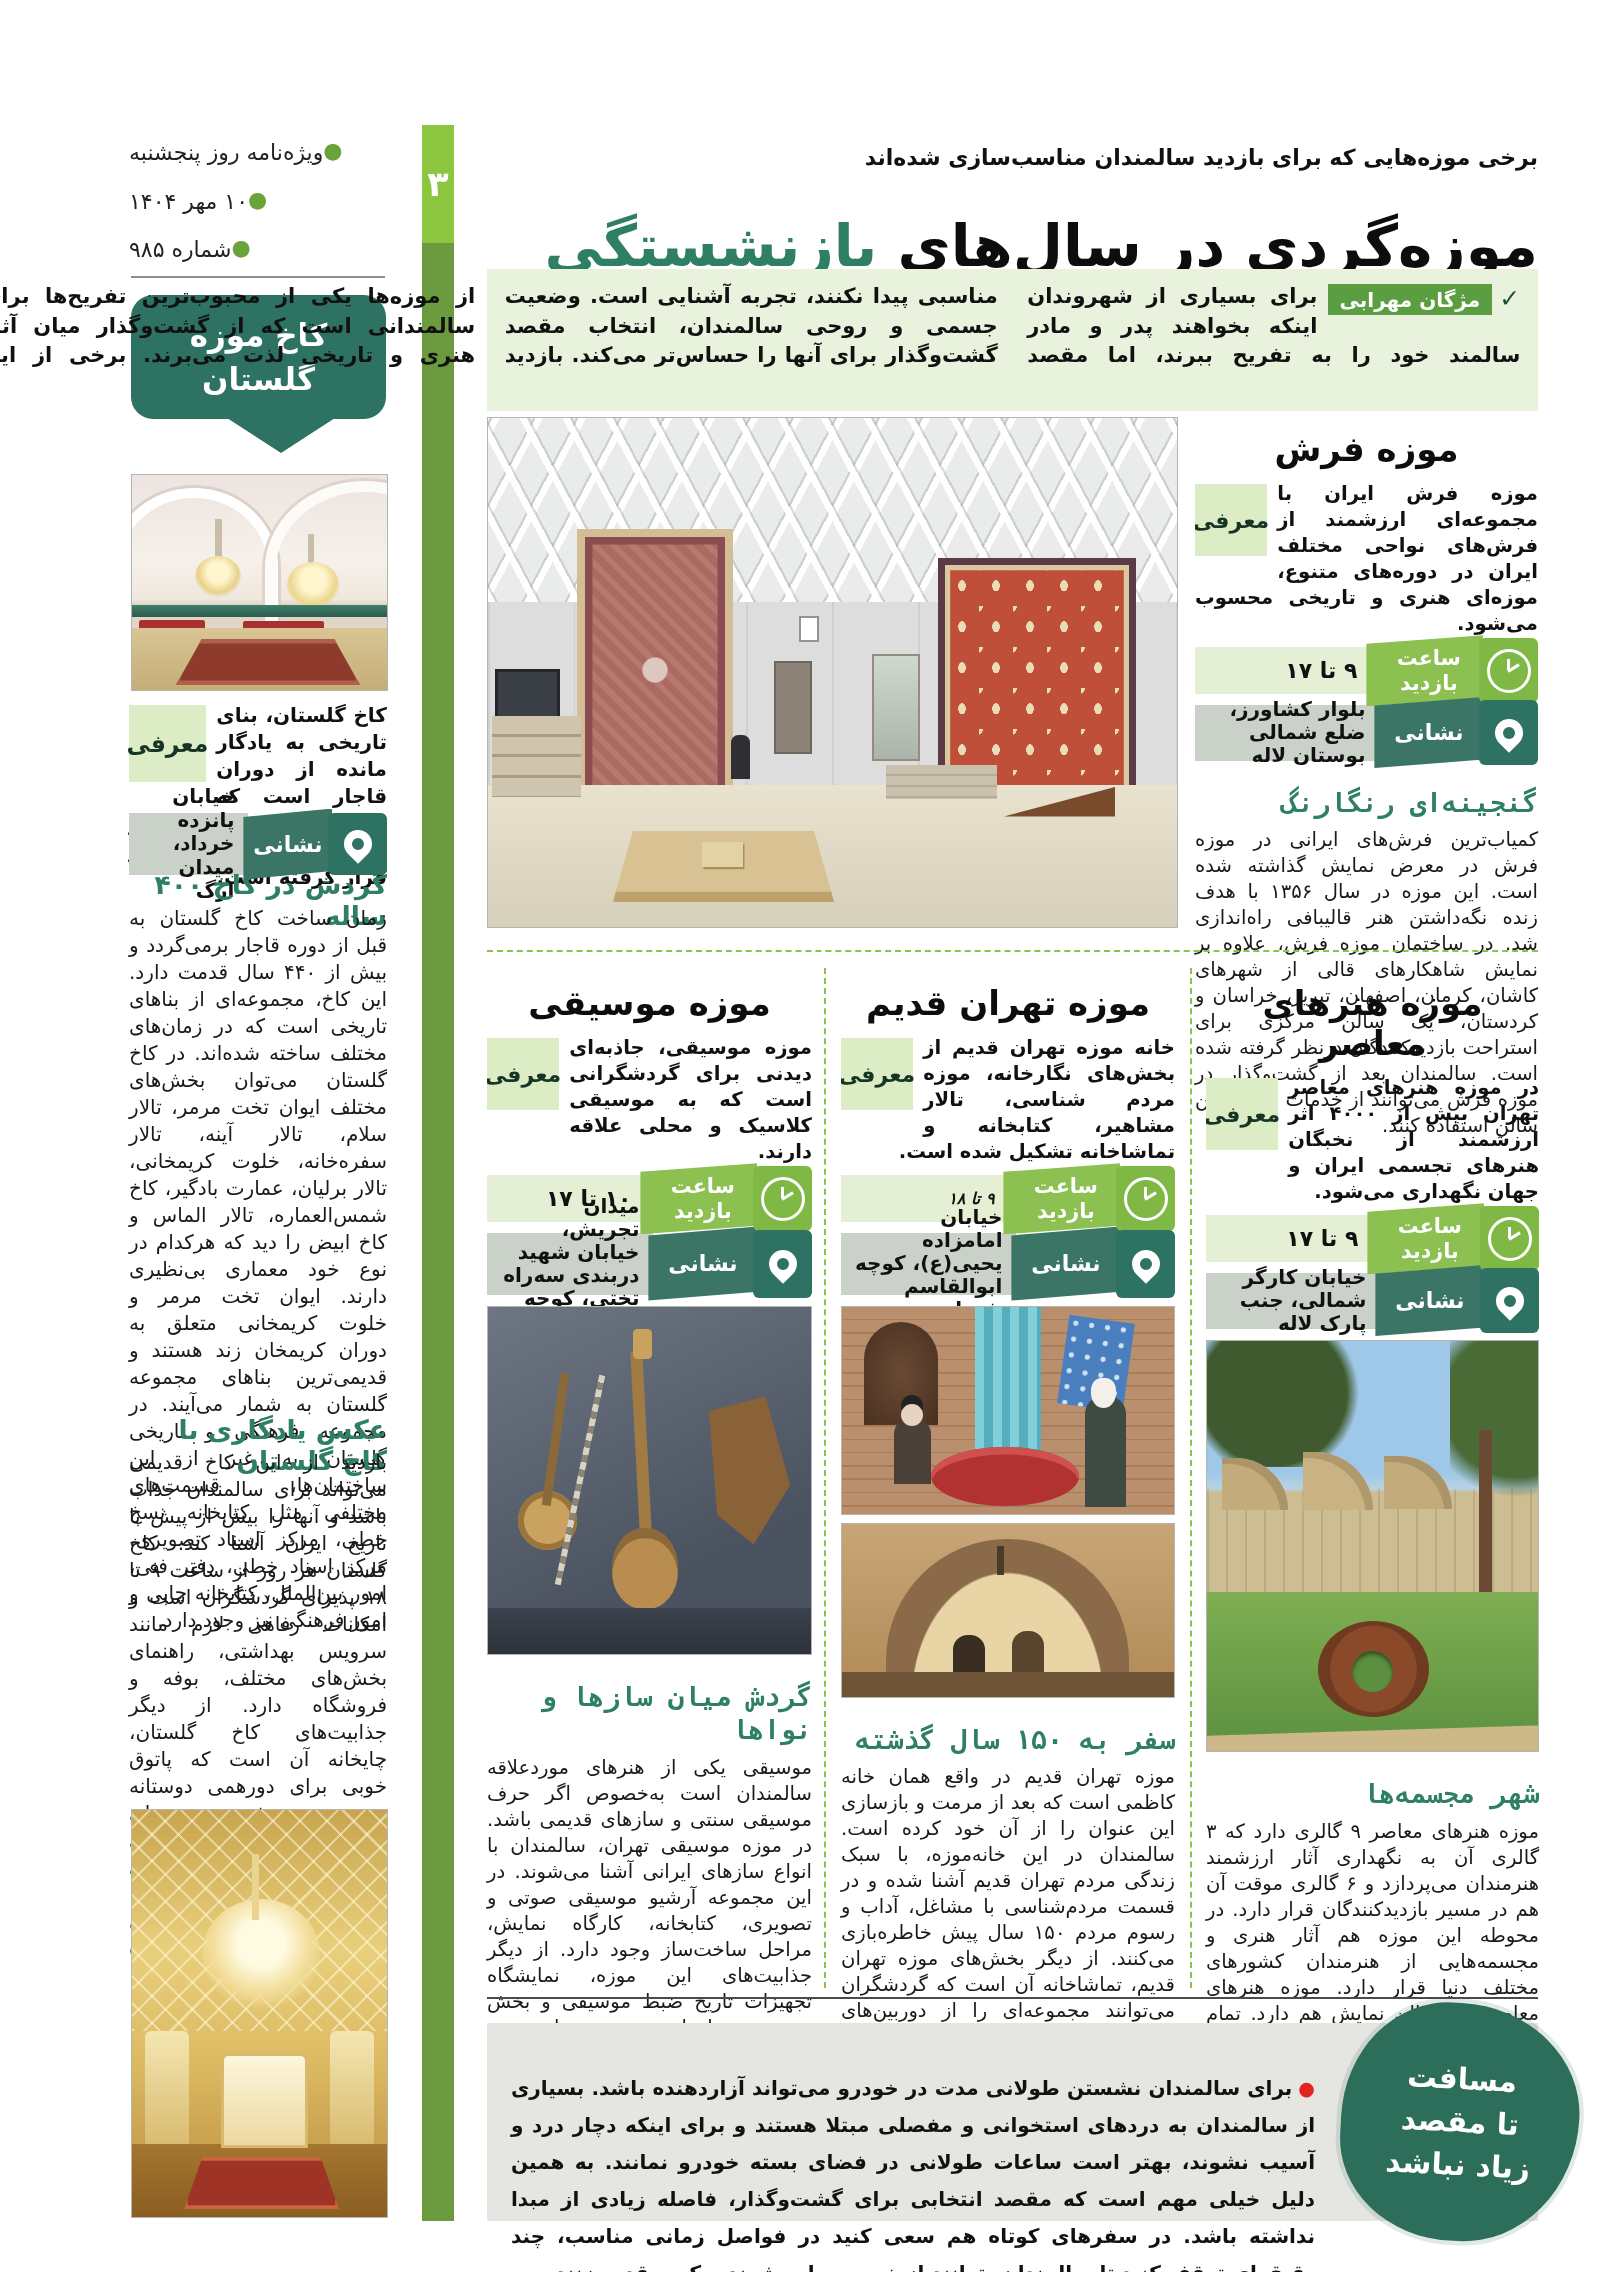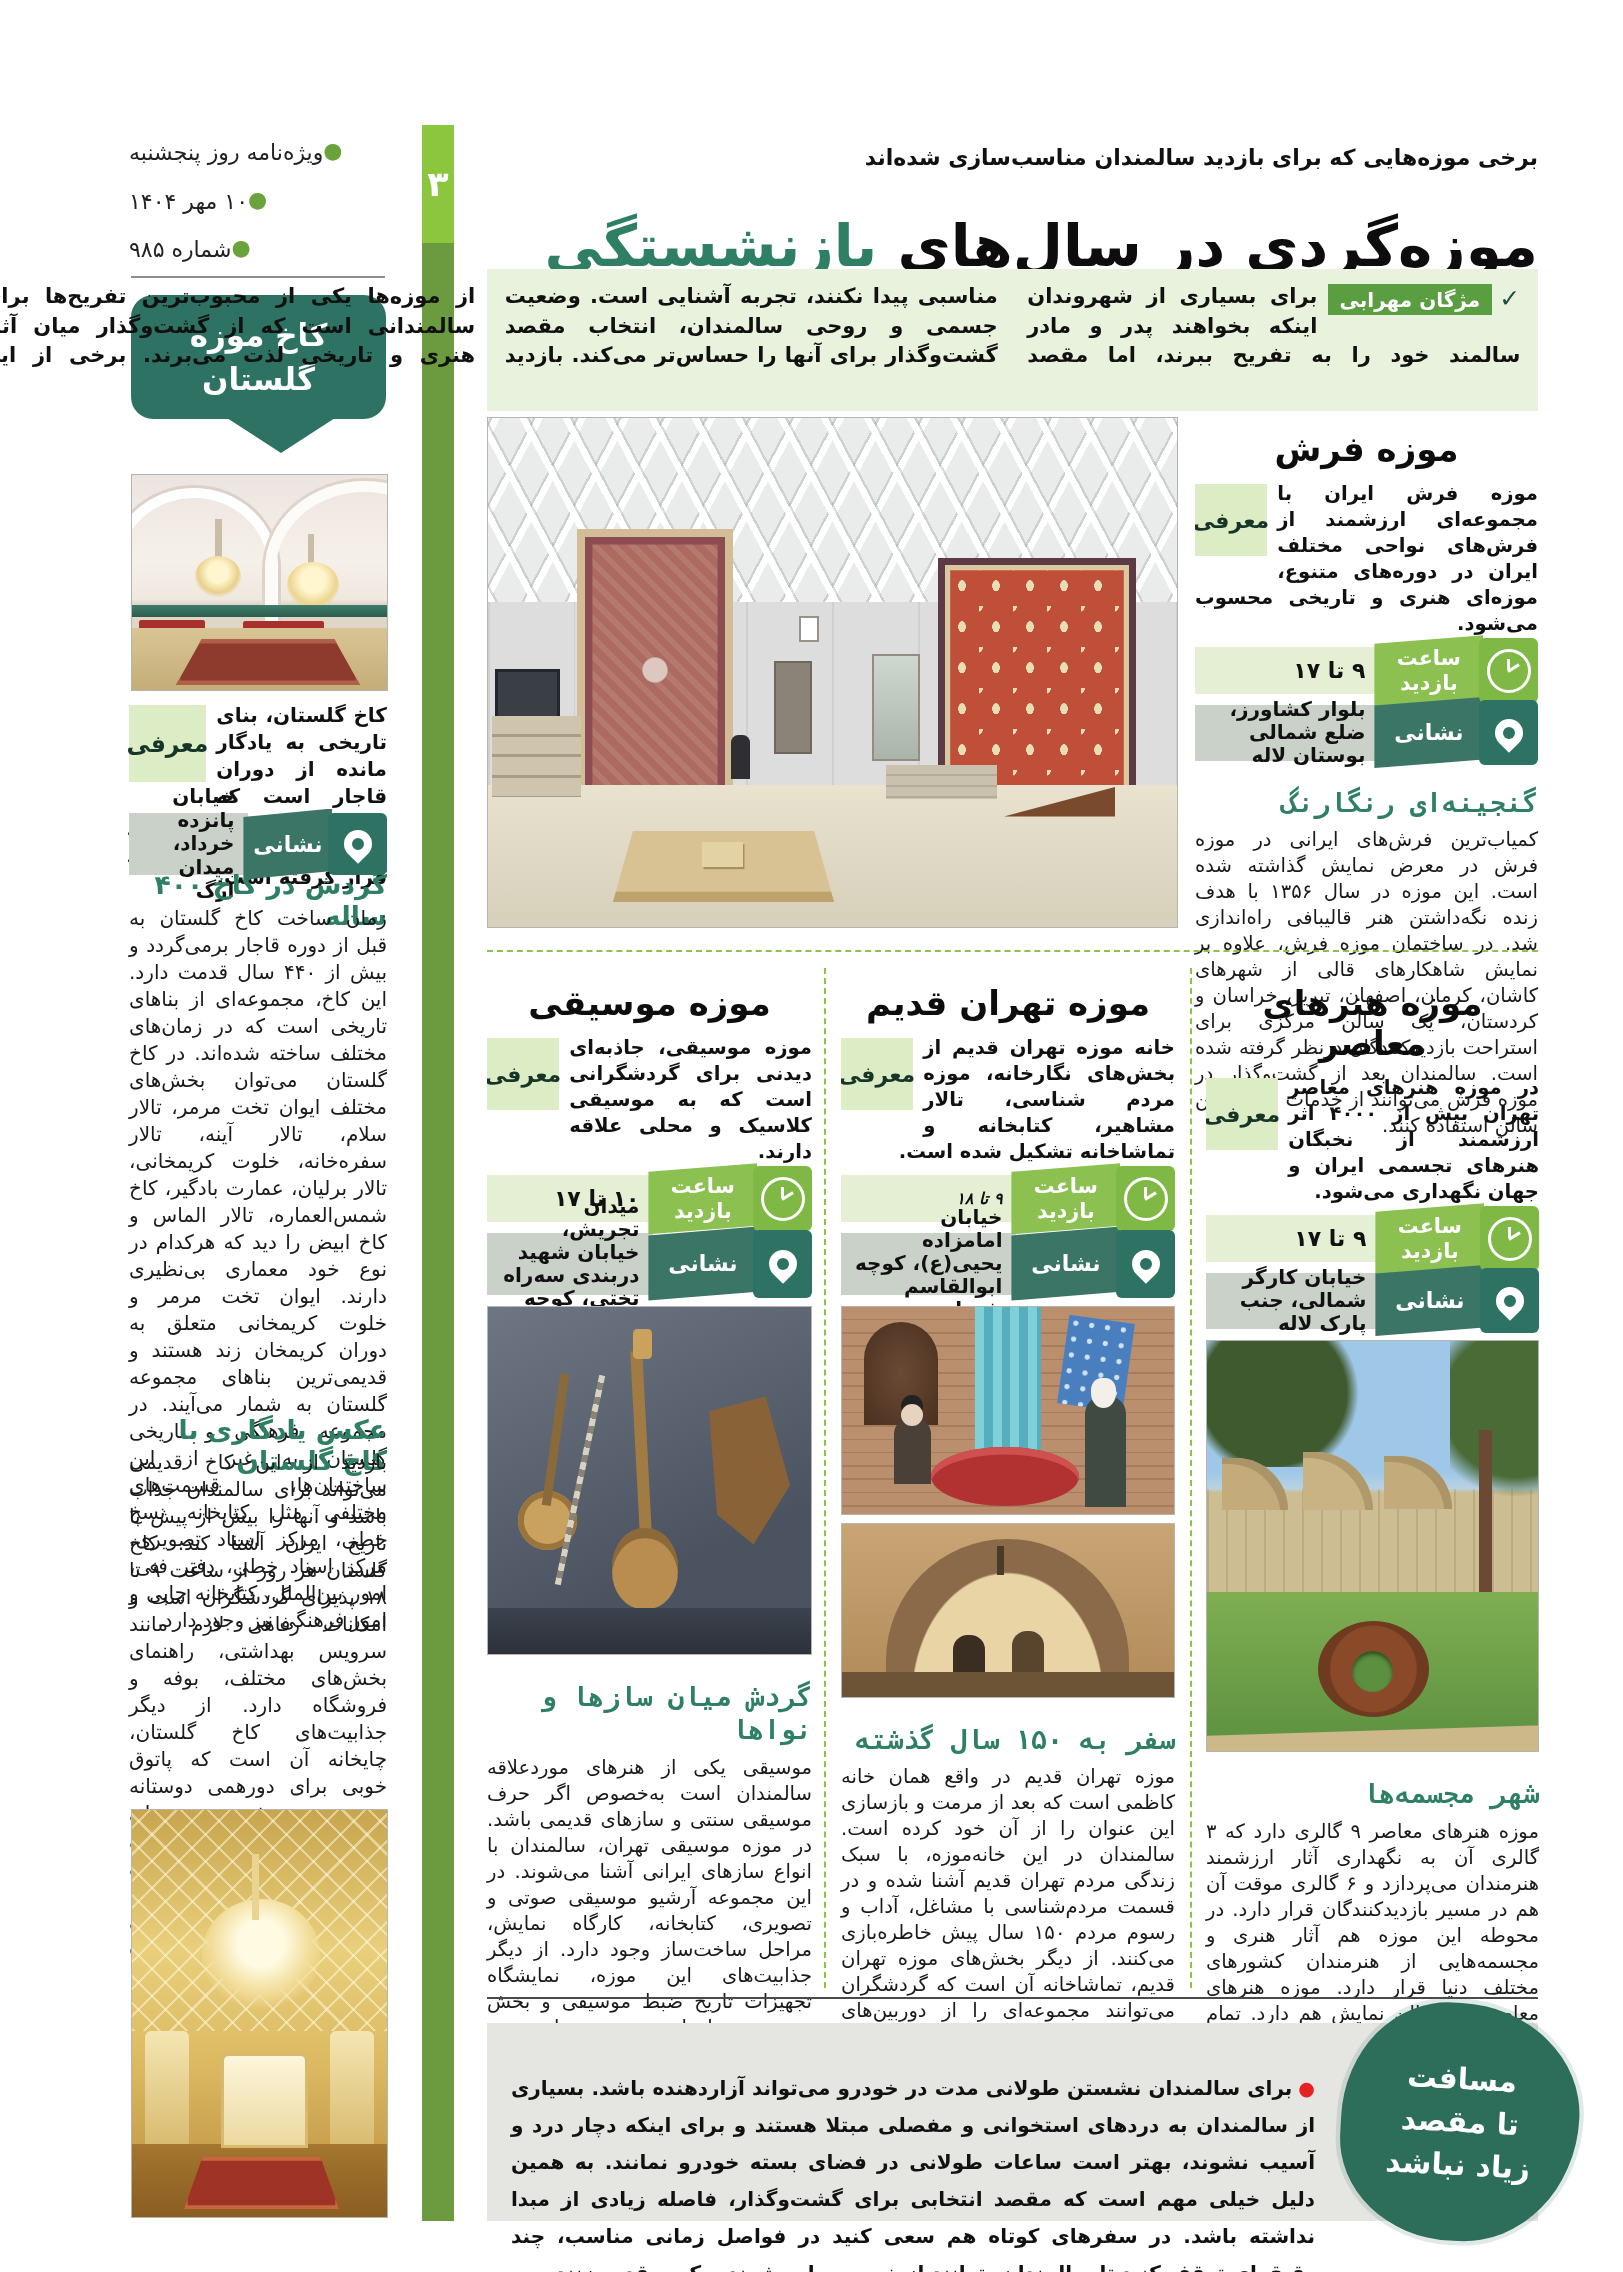--- a/index.html
+++ b/index.html
@@ -27,21 +27,21 @@
   .sb-intro{left:129px;top:702px;width:258px;}
   .label-box{float:left;width:77px;height:77px;background:#dcedc6;color:#173527;font-size:23.6px;font-weight:bold;
     display:flex;align-items:center;justify-content:center;margin:3px 10.3px 4.4px 0;}
   .intro-p{margin:0;font-size:20px;font-weight:bold;color:#111;line-height:27px;}
   .inforow{display:flex;align-items:center;}
   .icon-sq{width:59px;height:62px;border-radius:5.9px;display:flex;align-items:center;justify-content:center;flex:0 0 auto;position:relative;z-index:2;}
   .ribbon{width:109px;height:74px;color:#fff;font-weight:bold;display:flex;flex-direction:column;align-items:center;justify-content:center;
     flex:0 0 auto;clip-path:polygon(0 12%,100% 0,100% 88%,0 100%);margin:0 -4.4px;z-index:1;}
   .valbar{flex:1 1 auto;display:flex;align-items:center;padding:0 13.3px;font-weight:bold;color:#111;}
   .row-hours .icon-sq{background:#7fb844;}
-  .row-hours .ribbon{background:#8cc152;font-size:20.7px;line-height:25px;}
+  .row-hours .ribbon{background:#8cc152;font-size:20.7px;line-height:25px;padding-left:8px;}
   .row-hours .valbar{background:#e4efd3;}
   .row-addr .icon-sq{background:#2e7263;}
   .row-addr .ribbon{background:#3a7565;font-size:22px;}
   .row-addr .valbar{background:#c9d1c8;}
   .clock{width:38px;height:38px;border:3.7px solid #fff;border-radius:50%;position:relative;}
   .clock::before{content:"";position:absolute;left:48%;top:48%;width:12.5px;height:3px;background:#fff;transform:rotate(-32deg);transform-origin:0 50%;}
   .clock::after{content:"";position:absolute;left:46%;top:18%;width:3px;height:11.8px;background:#fff;}
   .pin{width:28px;height:28px;background:#fff;border-radius:50% 50% 50% 0;transform:rotate(-45deg);position:relative;}
   .pin::after{content:"";position:absolute;inset:8px;border-radius:50%;}
   .row-addr .pin::after{background:#2e7263;}

